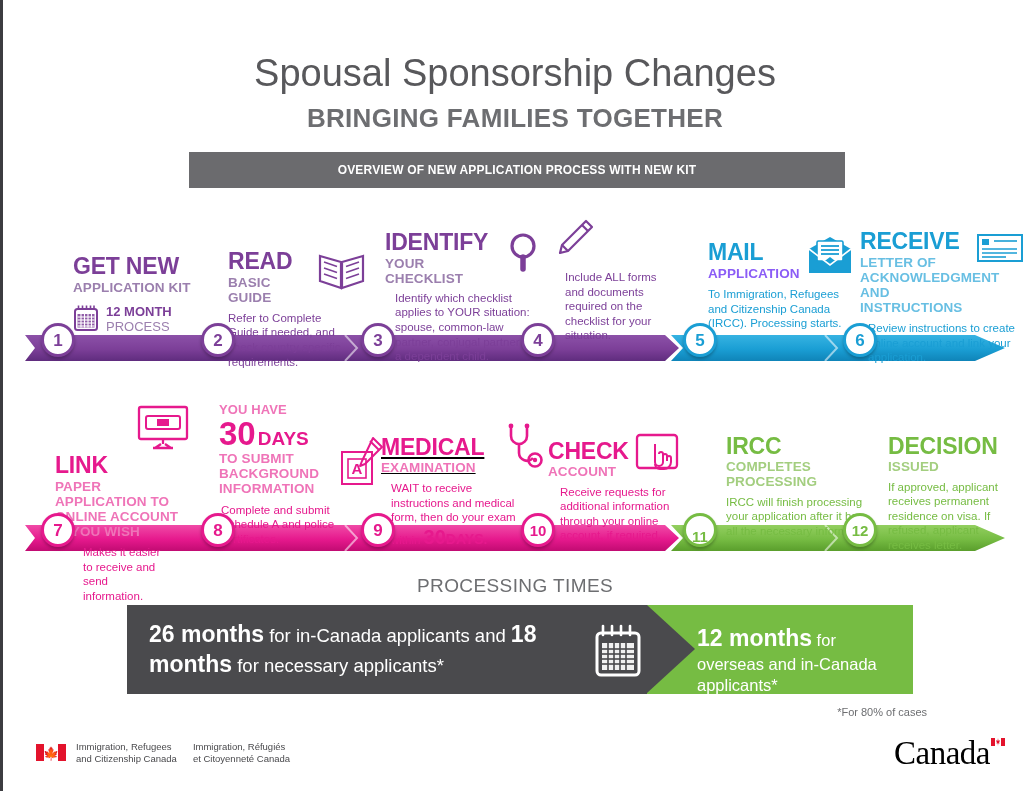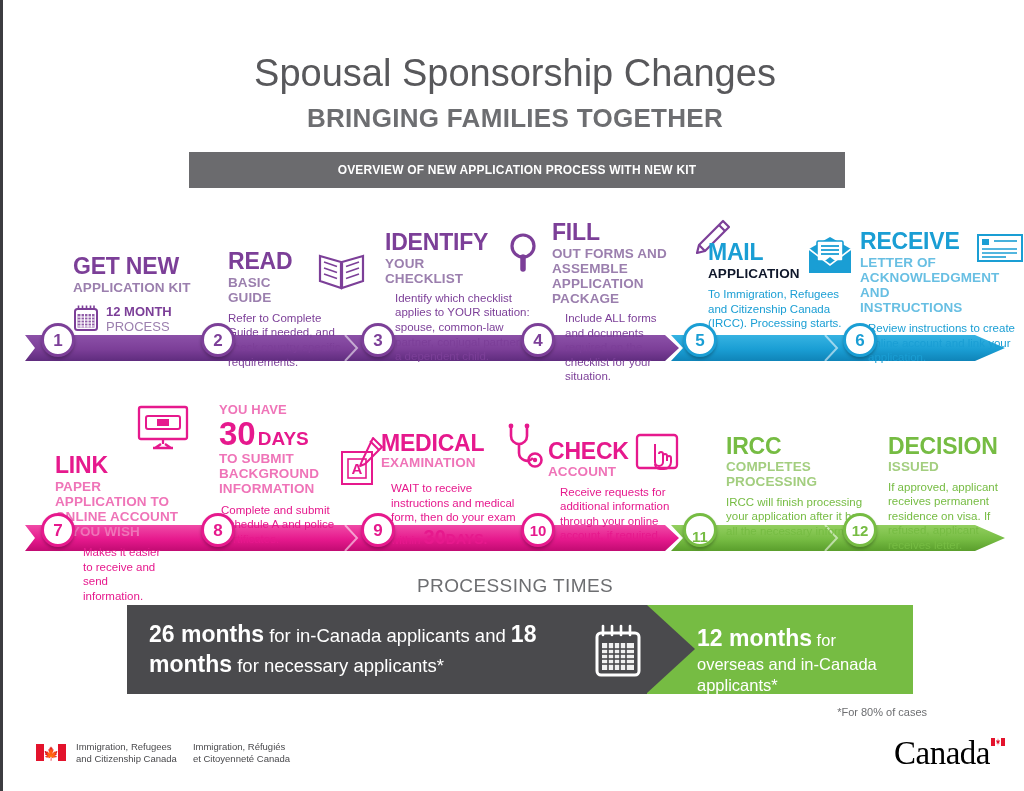--- a/index.html
+++ b/index.html
@@ -230,42 +230,38 @@
             <circle cx="18" cy="15" r="11" fill="none" stroke="#7c3f98" stroke-width="3.2"></circle>
             <line x1="18" y1="26" x2="18" y2="38" stroke="#7c3f98" stroke-width="5.5" stroke-linecap="round"></line>
           </svg>
         </span>
       </div>
       <div class="body-txt" style="color:#7c3f98; margin-top:5px; width:152px; padding-left:10px;">Identify which checklist applies to YOUR situation: spouse, common-law partner, conjugal partner or a dependent child.</div>
     </div>
 
     <div class="step" style="left:549px; top:16px; width:150px;">
       <div style="display:flex; align-items:flex-start; gap:3px;">
-        <div>
-          <div class="heading h-big" style="color:#7c3f98;">FILL</div>
-          <div class="h-sub" style="color:#9b7fae; margin-top:2px; width:134px;">OUT FORMS AND ASSEMBLE APPLICATION PACKAGE</div>
-        </div>
         <span style="margin-top:-4px;">
           <svg width="44" height="44" viewBox="0 0 44 44">
             <g fill="none" stroke="#7c3f98" stroke-width="2.2" stroke-linejoin="round">
               <path d="M34,4 L40,10 L16,34 L8,36 L10,28 Z"></path>
               <path d="M30,8 L36,14"></path>
               <path d="M10,28 L16,34"></path>
             </g>
           </svg>
         </span>
       </div>
       <div class="body-txt" style="color:#7c3f98; margin-top:5px; width:124px; padding-left:13px;">Include ALL forms and documents required on the checklist for your situation.</div>
     </div>
 
     <div class="step" style="left:705px; top:36px; width:148px;">
       <div style="display:flex; align-items:flex-start; gap:5px;">
         <div>
           <div class="heading h-big" style="color:#1a9ed4;">MAIL</div>
-          <div class="h-sub" style="color:#0f172a; margin-top:2px;">APPLICATION</div>
+          <div class="h-sub" style="color:#8b5cf6; margin-top:2px;">APPLICATION</div>
         </div>
         <span style="margin-top:-6px;">
           <svg width="50" height="42" viewBox="0 0 50 42">
             <path d="M4,38 L4,14 L25,2 L46,14 L46,38 Z" fill="#1a9ed4"></path>
             <rect x="12" y="6" width="26" height="20" rx="1.5" fill="#ffffff" stroke="#1a9ed4" stroke-width="1.6"></rect>
             <g stroke="#1a9ed4" stroke-width="1.8">
               <line x1="16" y1="11" x2="34" y2="11"></line>
                 <line x1="16" y1="15" x2="34" y2="15"></line>
               <line x1="16" y1="19" x2="34" y2="19"></line>
             </g>
@@ -375,21 +371,21 @@
               <path d="M34,2 L43,11 L26,28 L21,30 L23,25 Z"></path>
               <path d="M31,5 L40,14"></path>
             </g>
           </svg>
         </span>
       </div>
       <div class="body-txt" style="color:#e6198d; margin-top:7px; width:120px; padding-left:2px;">Complete and submit Schedule A and police certificates.</div>
     </div>
 
     <div class="step" style="left:378px; top:32px; width:160px;">
-      <div style="display:flex; align-items:center; gap:20px;">
+      <div style="display:flex; align-items:flex-end; gap:20px;text-decoration:underline;">
         <div>
           <div class="heading h-big" style="color:#e6198d;">MEDICAL</div>
           <div class="h-sub" style="color:#ef74b8; margin-top:1px;">EXAMINATION</div>
         </div>
         <span style="margin-top:-4px;">
           <svg width="40" height="48" viewBox="0 0 40 48">
             <path d="M7,3 L7,13 a8,8 0 0 0 16,0 L23,3" fill="none" stroke="#e6198d" stroke-width="2.6"></path>
             <path d="M15,21 L15,30 a8,8 0 0 0 14,5" fill="none" stroke="#e6198d" stroke-width="2.6"></path>
             <circle cx="31" cy="37" r="6.5" fill="none" stroke="#e6198d" stroke-width="2.6"></circle>
             <circle cx="31" cy="37" r="2.2" fill="#e6198d"></circle>

